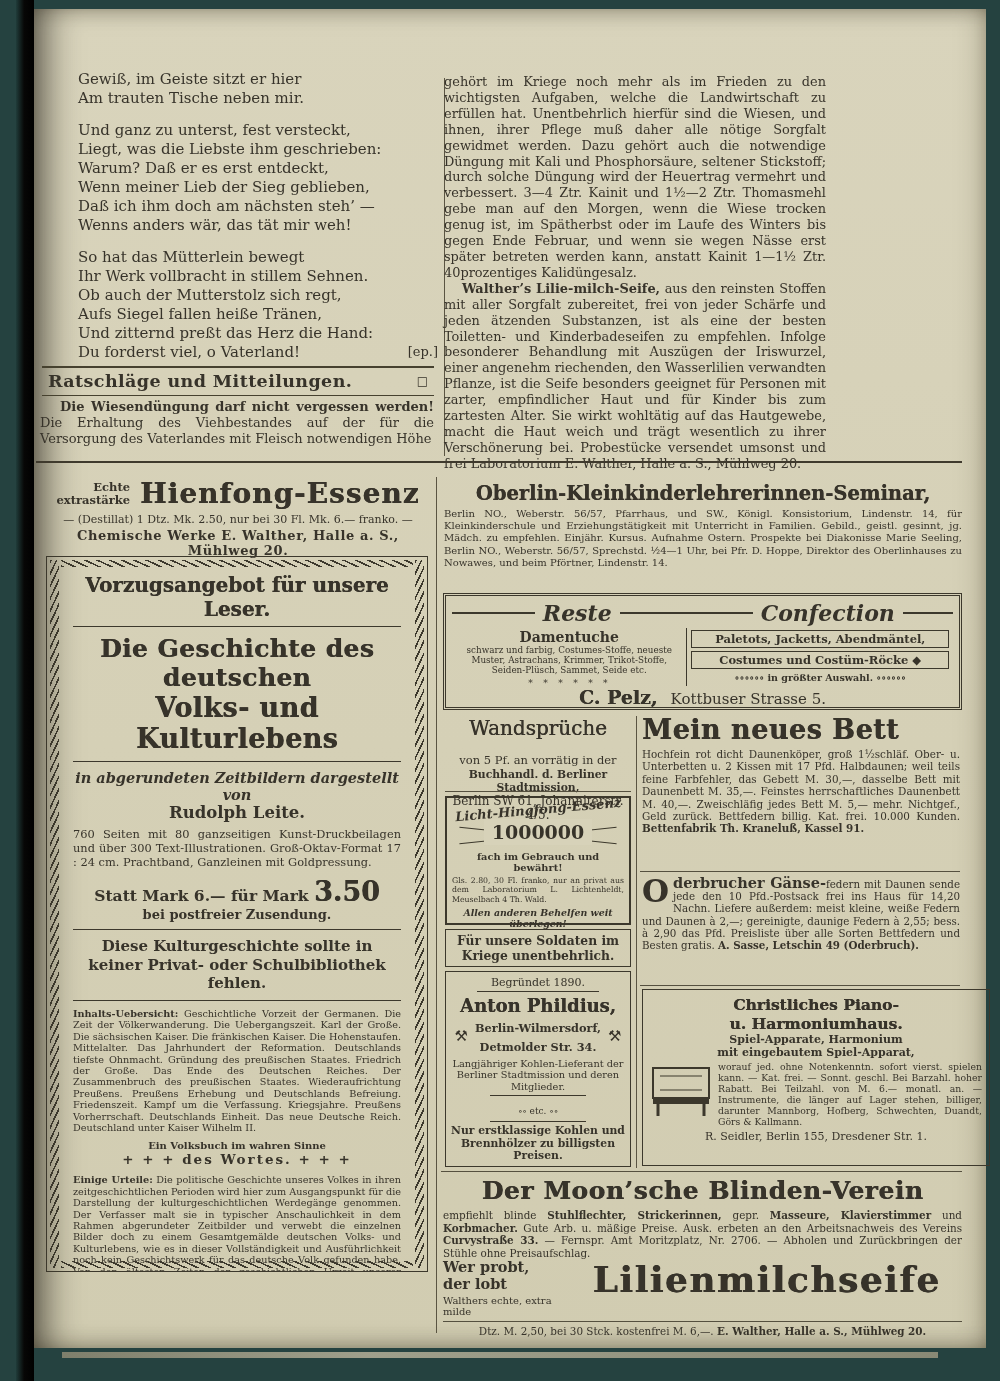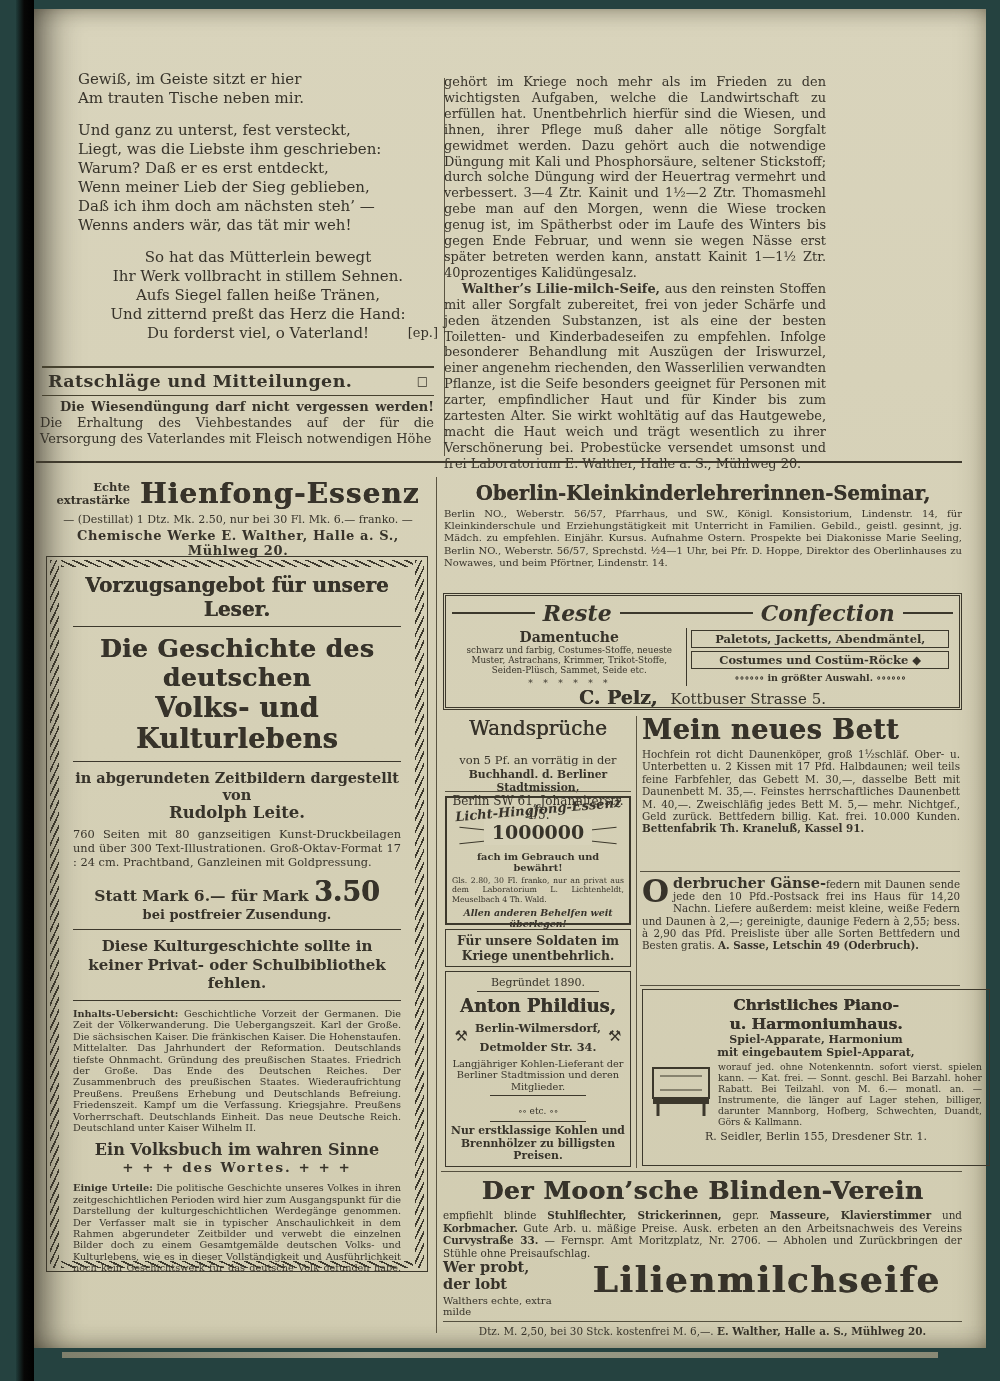--- a/index.html
+++ b/index.html
@@ -21,21 +21,21 @@
     box-shadow: inset 26px 0 36px -16px rgba(15,13,6,.65),
                 inset -16px 0 30px -18px rgba(70,62,40,.5),
                 inset 0 -12px 26px -16px rgba(70,62,40,.4),
                 inset 0 10px 20px -14px rgba(70,62,40,.35); }
   #page-edge { position:absolute; z-index:1; left:62px; top:1352px; width:876px; height:6px;
     background:linear-gradient(90deg,#8f8a74,#b5b099 35%,#9b967f); opacity:.85; }
 
   
   #poem { left:78px; top:70px; width:360px; font-size:15px; line-height:19px; }
   #poem .stanza { margin-bottom:13px; }
-  #poem .stanza.last { position:relative; margin-bottom:0;text-align:center; }
+  #poem .stanza.last { position:relative; margin-bottom:0; }
   #poem .sig { position:absolute; right:0; bottom:1px; font-size:13px; }
 
   
   #section-head { left:42px; top:366px; width:392px; display:flex; align-items:center;
     border-top:2px solid #46412f; border-bottom:1px solid #46412f; padding:3px 6px 4px; }
   #section-head .title { font-weight:bold; font-size:17.5px; letter-spacing:.4px; }
   #section-head .endbox { margin-left:auto; font-size:12px; line-height:12px; }
 
   #section-lead { left:40px; top:399px; width:394px; font-size:13px; line-height:16.2px; }
   #section-lead p { text-indent:20px; text-align:justify; }
@@ -72,31 +72,31 @@
   #ad-vorzug .orn-left { left:3px; } #ad-vorzug .orn-right { right:3px; }
   #ad-vorzug .orn-h { position:absolute; left:14px; right:14px; height:7px;
     background-image:repeating-linear-gradient(25deg,#3c382c 0 1.6px,transparent 1.6px 5.2px); }
   #ad-vorzug .orn-top { top:3px; } #ad-vorzug .orn-bottom { bottom:3px; }
   .vz-header { font-size:20px; font-weight:bold; text-align:center; padding-bottom:5px;
     border-bottom:1.5px solid #3c382c; margin-bottom:7px; text-shadow:.3px 0 currentColor; }
   .vz-intro { font-size:12.8px; line-height:15.6px; text-align:center; margin-bottom:8px; }
   .vz-t1 { font-size:25px; font-weight:bold; text-align:center; letter-spacing:.4px; text-shadow:.5px 0 currentColor; }
   .vz-t2 { font-size:27px; font-weight:bold; text-align:center; letter-spacing:.4px; text-shadow:.5px 0 currentColor;
     border-bottom:1.5px solid #3c382c; padding-bottom:7px; margin-bottom:7px; }
-  .vz-sub1 { font-size:14.5px; font-weight:bold; text-align:center; }
+  .vz-sub1 { font-size:14.5px; font-weight:bold; text-align:center;font-style:italic; }
   .vz-sub2 { font-size:16.5px; font-weight:bold; text-align:center; margin-bottom:6px; }
   .vz-details { font-size:11.4px; line-height:13.8px; text-align:justify; margin-bottom:7px; }
   .vz-price { text-align:center; font-weight:bold; font-size:15.5px; }
   .vz-price .big { font-size:27px; text-shadow:.5px 0 currentColor; }
   .vz-price-sub { text-align:center; font-weight:bold; font-size:13px; border-bottom:1px solid #3c382c;
     padding-bottom:7px; margin-bottom:7px; }
   .vz-slogan { font-size:15px; font-weight:bold; text-align:center; line-height:18.5px;
     border-bottom:1px solid #3c382c; padding-bottom:7px; margin-bottom:7px; }
   .vz-small { font-size:9.7px; line-height:11.4px; text-align:justify; margin-bottom:7px; }
-  .vz-volks1 { font-size:16px; font-weight:bold; text-align:center; }
+  .vz-volks1 { font-size:10px; font-weight:bold; text-align:center; }
   .vz-volks2 { font-size:13.5px; font-weight:bold; text-align:center; letter-spacing:2px; margin-bottom:7px; }
 
   
   #ad-pelz { left:443px; top:593px; width:519px; height:117px; border:3px double #3c382c; padding:2px 6px; }
   #ad-pelz .hdr { display:flex; height:30px; }
   #ad-pelz .hcell { flex:1; display:flex; align-items:center; gap:8px;
     font-style:italic; font-weight:bold; font-size:22px; }
   #ad-pelz .hline { flex:1; height:2px; background:#3c382c; }
   #ad-pelz .mid { display:flex; height:58px; }
   #ad-pelz .mleft { width:47%; text-align:center; padding:1px 4px; border-right:1px solid #3c382c; }
@@ -210,20 +210,21 @@
     <div>Und ganz zu unterst, fest versteckt,</div>
     <div>Liegt, was die Liebste ihm geschrieben:</div>
     <div>Warum? Daß er es erst entdeckt,</div>
     <div>Wenn meiner Lieb der Sieg geblieben,</div>
     <div>Daß ich ihm doch am nächsten steh’ —</div>
     <div>Wenns anders wär, das tät mir weh!</div>
   </div>
   <div class="stanza last">
     <div>So hat das Mütterlein bewegt</div>
     <div>Ihr Werk vollbracht in stillem Sehnen.</div>
+    <div>Ob auch der Mutterstolz sich regt,</div>
     <div>Aufs Siegel fallen heiße Tränen,</div>
     <div>Und zitternd preßt das Herz die Hand:</div>
     <div>Du forderst viel, o Vaterland!</div>
     <span class="sig">[ep.]</span>
   </div>
 </div>
 
 <div id="section-head" class="layer">
   <span class="title">Ratschläge und Mitteilungen.</span>
   <span class="endbox">□</span>

